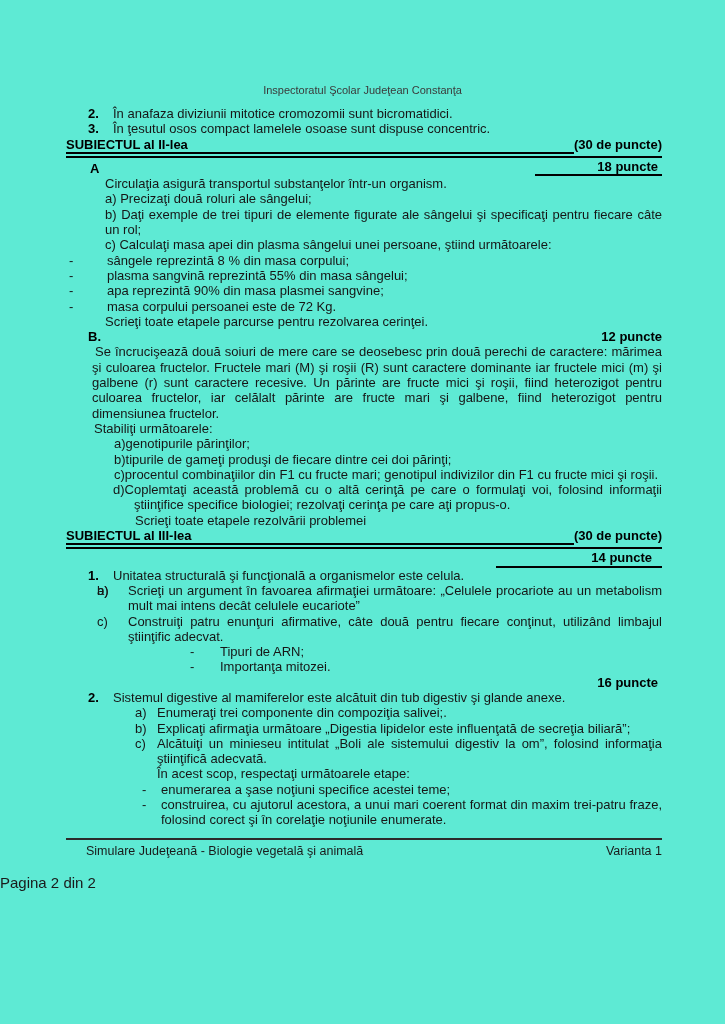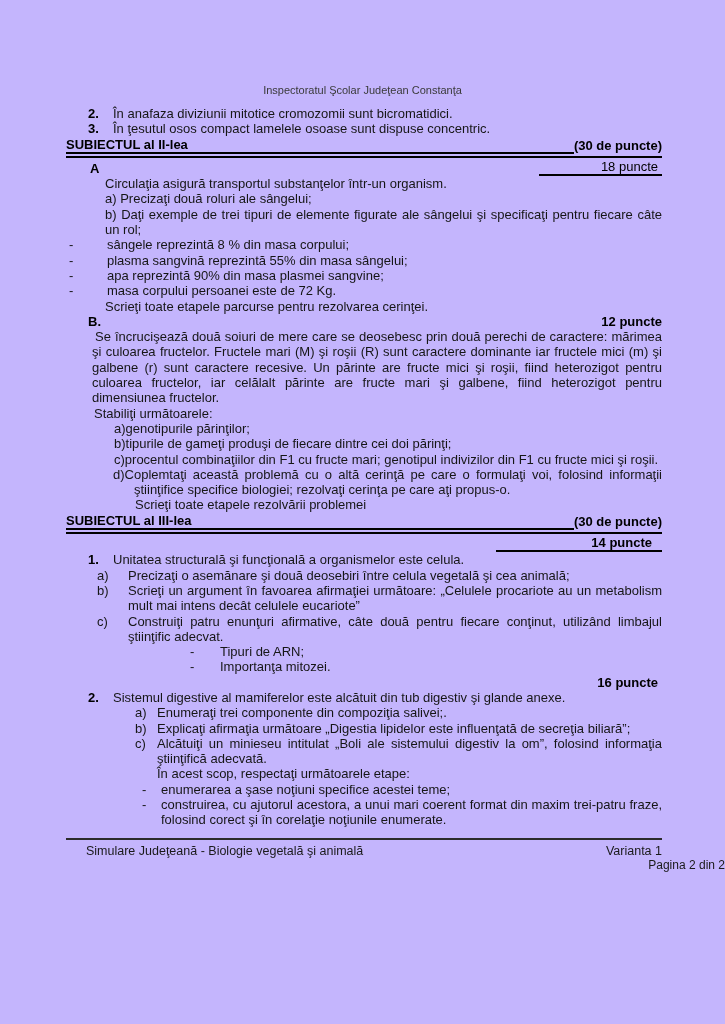--- a/index.html
+++ b/index.html
@@ -1,19 +1,19 @@
 <!DOCTYPE html>
 <html><head>
 <meta charset="utf-8">
 <style>
   html,body{margin:0;padding:0;background:#ffffff;}
   #page{
     position:relative;
     width:725px;height:1024px;
-    background:#c4b5fd;
+    background:#5eead4;
     font-family:"Liberation Sans","DejaVu Sans",sans-serif;
     color:#1a1a1a;
     overflow:hidden;
   }
   #hdr{
     padding-top:84px;
     text-align:center;
     font-size:11px;
     color:#3a3a3a;
   }
@@ -30,28 +30,28 @@
   .just{text-align:justify;}
   
   .n1{padding-left:47px;}
   .n1 .m{left:22px;font-weight:bold;color:#000;}
   
   .pA{padding-left:39px;}
   
   .dA{padding-left:41px;}
   .dA .m{left:3px;}
   
-  .hrow{display:flex;align-items:center;}
+  .hrow{display:flex;align-items:flex-start;}
   .hrow .h-left{flex:1;font-weight:bold;color:#000;}
   .hrow .h-right{font-weight:bold;color:#000;white-space:nowrap;}
   .hrow.rl .h-left{border-bottom:2px solid #000;}
   .rule{border-top:2px solid #000;height:0;margin:2px 0 1px 0;}
   .arow{display:flex;align-items:flex-end;}
   .arow .h-left{flex:1;font-weight:bold;color:#000;padding-left:24px;}
-  .arow .h-right{font-weight:normal;color:#000;border-bottom:2px solid #000;padding-left:62px;padding-right:4px;}
+  .arow .h-right{font-weight:bold;color:#000;border-bottom:2px solid #000;padding-left:62px;padding-right:4px;}
   .brow{display:flex;}
   .brow .h-left{flex:1;font-weight:bold;color:#000;padding-left:22px;}
   .brow .h-right{font-weight:bold;color:#000;}
   
   .pts{text-align:right;padding-right:4px;}
   .pts .t{font-weight:bold;color:#000;}
   .ptsu{text-align:right;}
   .ptsu .t{font-weight:bold;color:#000;display:inline-block;border-bottom:2px solid #000;padding:0 10px 0 95px;}
   
   .pB{padding-left:26px;text-indent:3px;}
@@ -77,22 +77,23 @@
     margin:10px 63px 0 66px;
     border-top:2px solid #2b2b2b;
     padding-top:4px;
     display:flex;
     justify-content:space-between;
     font-size:12.5px;
     color:#1a1a1a;
   }
   #ftr .fl{padding-left:20px;}
   #pageno{
-    text-align:right;
-    font-size:12px;
+    margin-top:16px;
+    text-align:left;
+    font-size:15px;
     color:#1a1a1a;
   }
 </style>
 </head>
 <body>
 
 <div id="page">
   <div id="hdr">Inspectoratul Şcolar Judeţean Constanţa</div>
   <div id="content">
       <div class="b n1"><span class="m">2.</span><span class="t">În anafaza diviziunii mitotice cromozomii sunt bicromatidici.</span></div>
@@ -102,20 +103,21 @@
         <span class="h-right">(30 de puncte)</span>
       </div>
       <div class="b rule"></div>
       <div class="b arow">
         <span class="h-left">A</span>
         <span class="h-right">18 puncte</span>
       </div>
       <div class="b pA"><span class="t">Circulaţia asigură transportul substanţelor într-un organism.</span></div>
       <div class="b pA"><span class="t">a) Precizaţi două roluri ale sângelui;</span></div>
       <div class="b pA just"><span class="t">b) Daţi exemple de trei tipuri de elemente figurate ale sângelui şi specificaţi pentru fiecare câte un rol;</span></div>
+      <div class="b pA"><span class="t">c) Calculaţi masa apei din plasma sângelui unei persoane, ştiind următoarele:</span></div>
       <div class="b dA"><span class="m">-</span><span class="t">sângele reprezintă 8 % din masa corpului;</span></div>
       <div class="b dA"><span class="m">-</span><span class="t">plasma sangvină reprezintă 55% din masa sângelui;</span></div>
       <div class="b dA"><span class="m">-</span><span class="t">apa reprezintă 90% din masa plasmei sangvine;</span></div>
       <div class="b dA"><span class="m">-</span><span class="t">masa corpului persoanei este de 72 Kg.</span></div>
       <div class="b pA"><span class="t">Scrieţi toate etapele parcurse pentru rezolvarea cerinţei.</span></div>
       <div class="b brow">
         <span class="h-left">B.</span>
         <span class="h-right">12 puncte</span>
       </div>
       <div class="b pB just"><span class="t">Se încrucişează două soiuri de mere care se deosebesc prin două perechi de caractere: mărimea şi culoarea fructelor. Fructele mari (M) şi roşii (R) sunt caractere dominante iar fructele mici (m) şi galbene (r) sunt caractere recesive. Un părinte are fructe mici şi roşii, fiind heterozigot pentru culoarea fructelor, iar celălalt părinte are fructe mari şi galbene, fiind heterozigot pentru dimensiunea fructelor.</span></div>
@@ -125,21 +127,21 @@
       <div class="b bic just"><span class="t">c)procentul combinaţiilor din F1 cu fructe mari; genotipul indivizilor din F1 cu fructe mici şi roşii.</span></div>
       <div class="b bid just"><span class="t">d)Coplemtaţi această problemă cu o altă cerinţă pe care o formulaţi voi, folosind informaţii ştiinţifice specifice biologiei; rezolvaţi cerinţa pe care aţi propus-o.</span></div>
       <div class="b p2"><span class="t">Scrieţi toate etapele rezolvării problemei</span></div>
       <div class="b hrow rl">
         <span class="h-left">SUBIECTUL al III-lea</span>
         <span class="h-right">(30 de puncte)</span>
       </div>
       <div class="b rule"></div>
       <div class="b ptsu"><span class="t">14 puncte</span></div>
       <div class="b n1"><span class="m">1.</span><span class="t">Unitatea structurală şi funcţională a organismelor este celula.</span></div>
-      <div class="b li3"><span class="m">a)</span><span class="t">Precizaţi o asemănare şi două deosebiri între celula vegetală şi cea animală;</span></div>
+      <div class="b li3"><span class="m">a)</span></div>
       <div class="b li3 just"><span class="m">b)</span><span class="t">Scrieţi un argument în favoarea afirmaţiei următoare: „Celulele procariote au un metabolism mult mai intens decât celulele eucariote”</span></div>
       <div class="b li3 just"><span class="m">c)</span><span class="t">Construiţi patru enunţuri afirmative, câte două pentru fiecare conţinut, utilizând limbajul ştiinţific adecvat.</span></div>
       <div class="b d3"><span class="m">-</span><span class="t">Tipuri de ARN;</span></div>
       <div class="b d3"><span class="m">-</span><span class="t">Importanţa mitozei.</span></div>
       <div class="b pts"><span class="t">16 puncte</span></div>
       <div class="b n1"><span class="m">2.</span><span class="t">Sistemul digestive al mamiferelor este alcătuit din tub digestiv şi glande anexe.</span></div>
       <div class="b li4"><span class="m">a)</span><span class="t">Enumeraţi trei componente din compoziţia salivei;.</span></div>
       <div class="b li4 just"><span class="m">b)</span><span class="t">Explicaţi afirmaţia următoare „Digestia lipidelor este influenţată de secreţia biliară”;</span></div>
       <div class="b li4 just"><span class="m">c)</span><span class="t">Alcătuiţi un minieseu intitulat „Boli ale sistemului digestiv la om”, folosind informaţia ştiinţifică adecvată.</span></div>
       <div class="b p4"><span class="t">În acest scop, respectaţi următoarele etape:</span></div>

